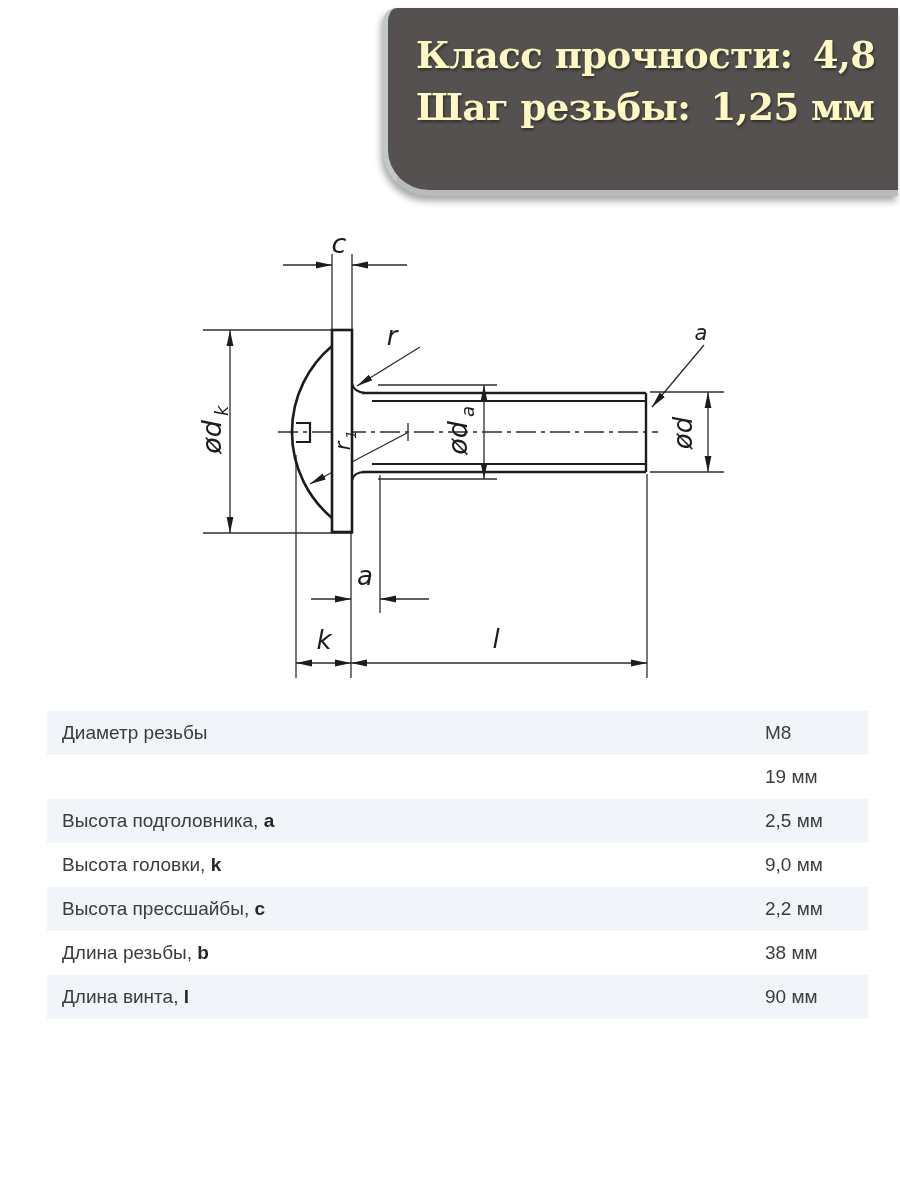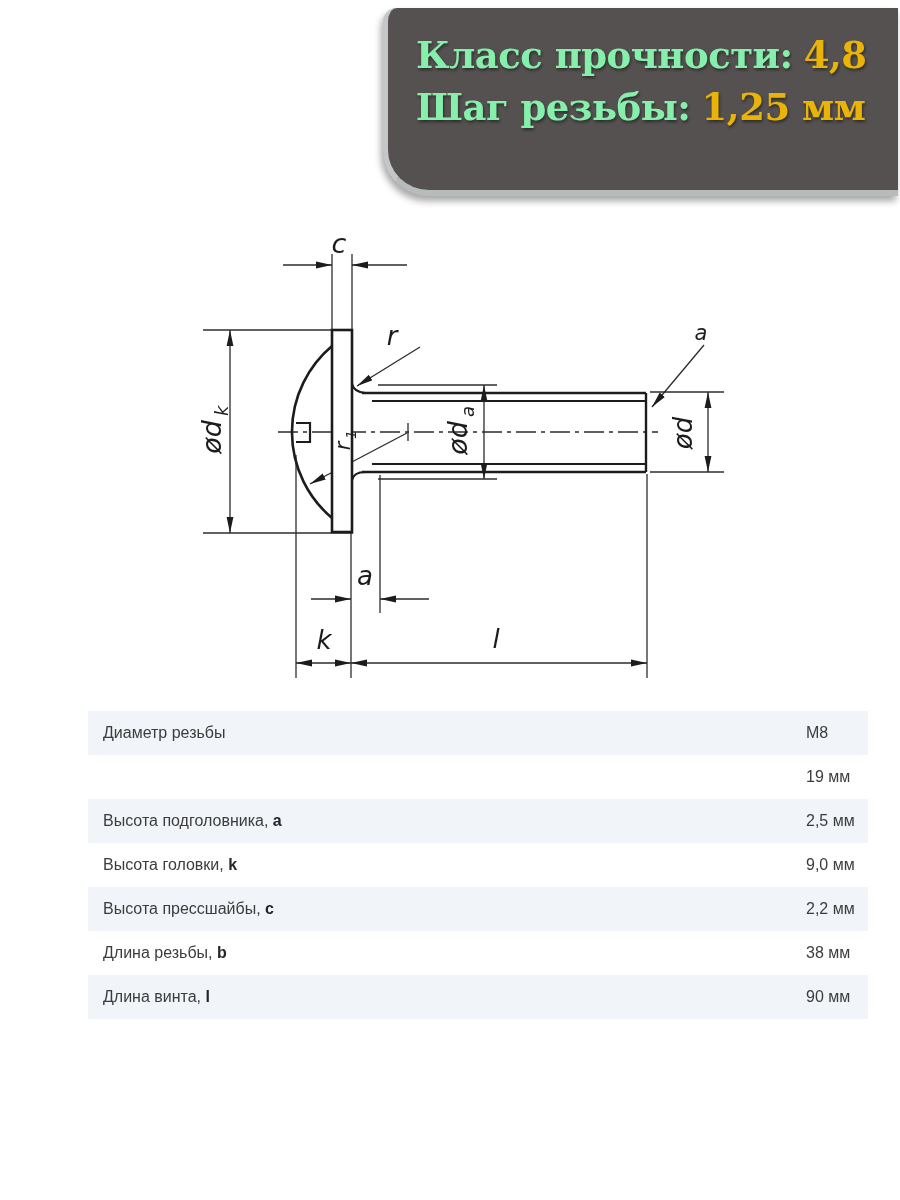--- a/index.html
+++ b/index.html
@@ -15,29 +15,29 @@
     border-left:5px solid #c3c7c7;
     border-bottom:6px solid #b7bbbb;
     border-radius:14px 0 0 46px;
     box-shadow:-2px 5px 7px rgba(0,0,0,.35);
     padding:21px 0 0 28px;box-sizing:border-box;
     font-family:"DejaVu Serif",serif;
     font-weight:bold;font-size:37px;line-height:52px;
     letter-spacing:-0.5px;white-space:nowrap;
   }
   .banner-line{text-shadow:1px 2px 3px rgba(0,0,0,.45);}
-  .bk{color:#86efac;margin-right:11px;}
-  .bv{color:#eab308;}
+  .bk{color:#fef9c3;margin-right:20px;}
+  .bv{color:#fef9c3;}
   
   .drawing{position:absolute;left:0;top:0;width:900px;height:700px;}
   .drawing text{font-family:"DejaVu Sans",sans-serif;font-style:italic;fill:#1c1c1c;}
   
   .spec-table{position:absolute;left:47px;top:711px;width:821px;}
   .trow{position:relative;height:44px;display:flex;align-items:center;
-        font-size:16px;color:#3c3c3c;margin-left:41px;}
+        font-size:19px;color:#3c3c3c;}
   .trow.alt{background:#f1f4f8;}
   .tlabel{padding-left:15px;}
   .tlabel b{font-weight:bold;color:#262626;}
   .tvalue{position:absolute;left:718px;}
 </style>
 </head>
 <body>
 
 <div class="banner">
   <div class="banner-line"><span class="bk">Класс прочности:</span><span class="bv">4,8</span></div>

